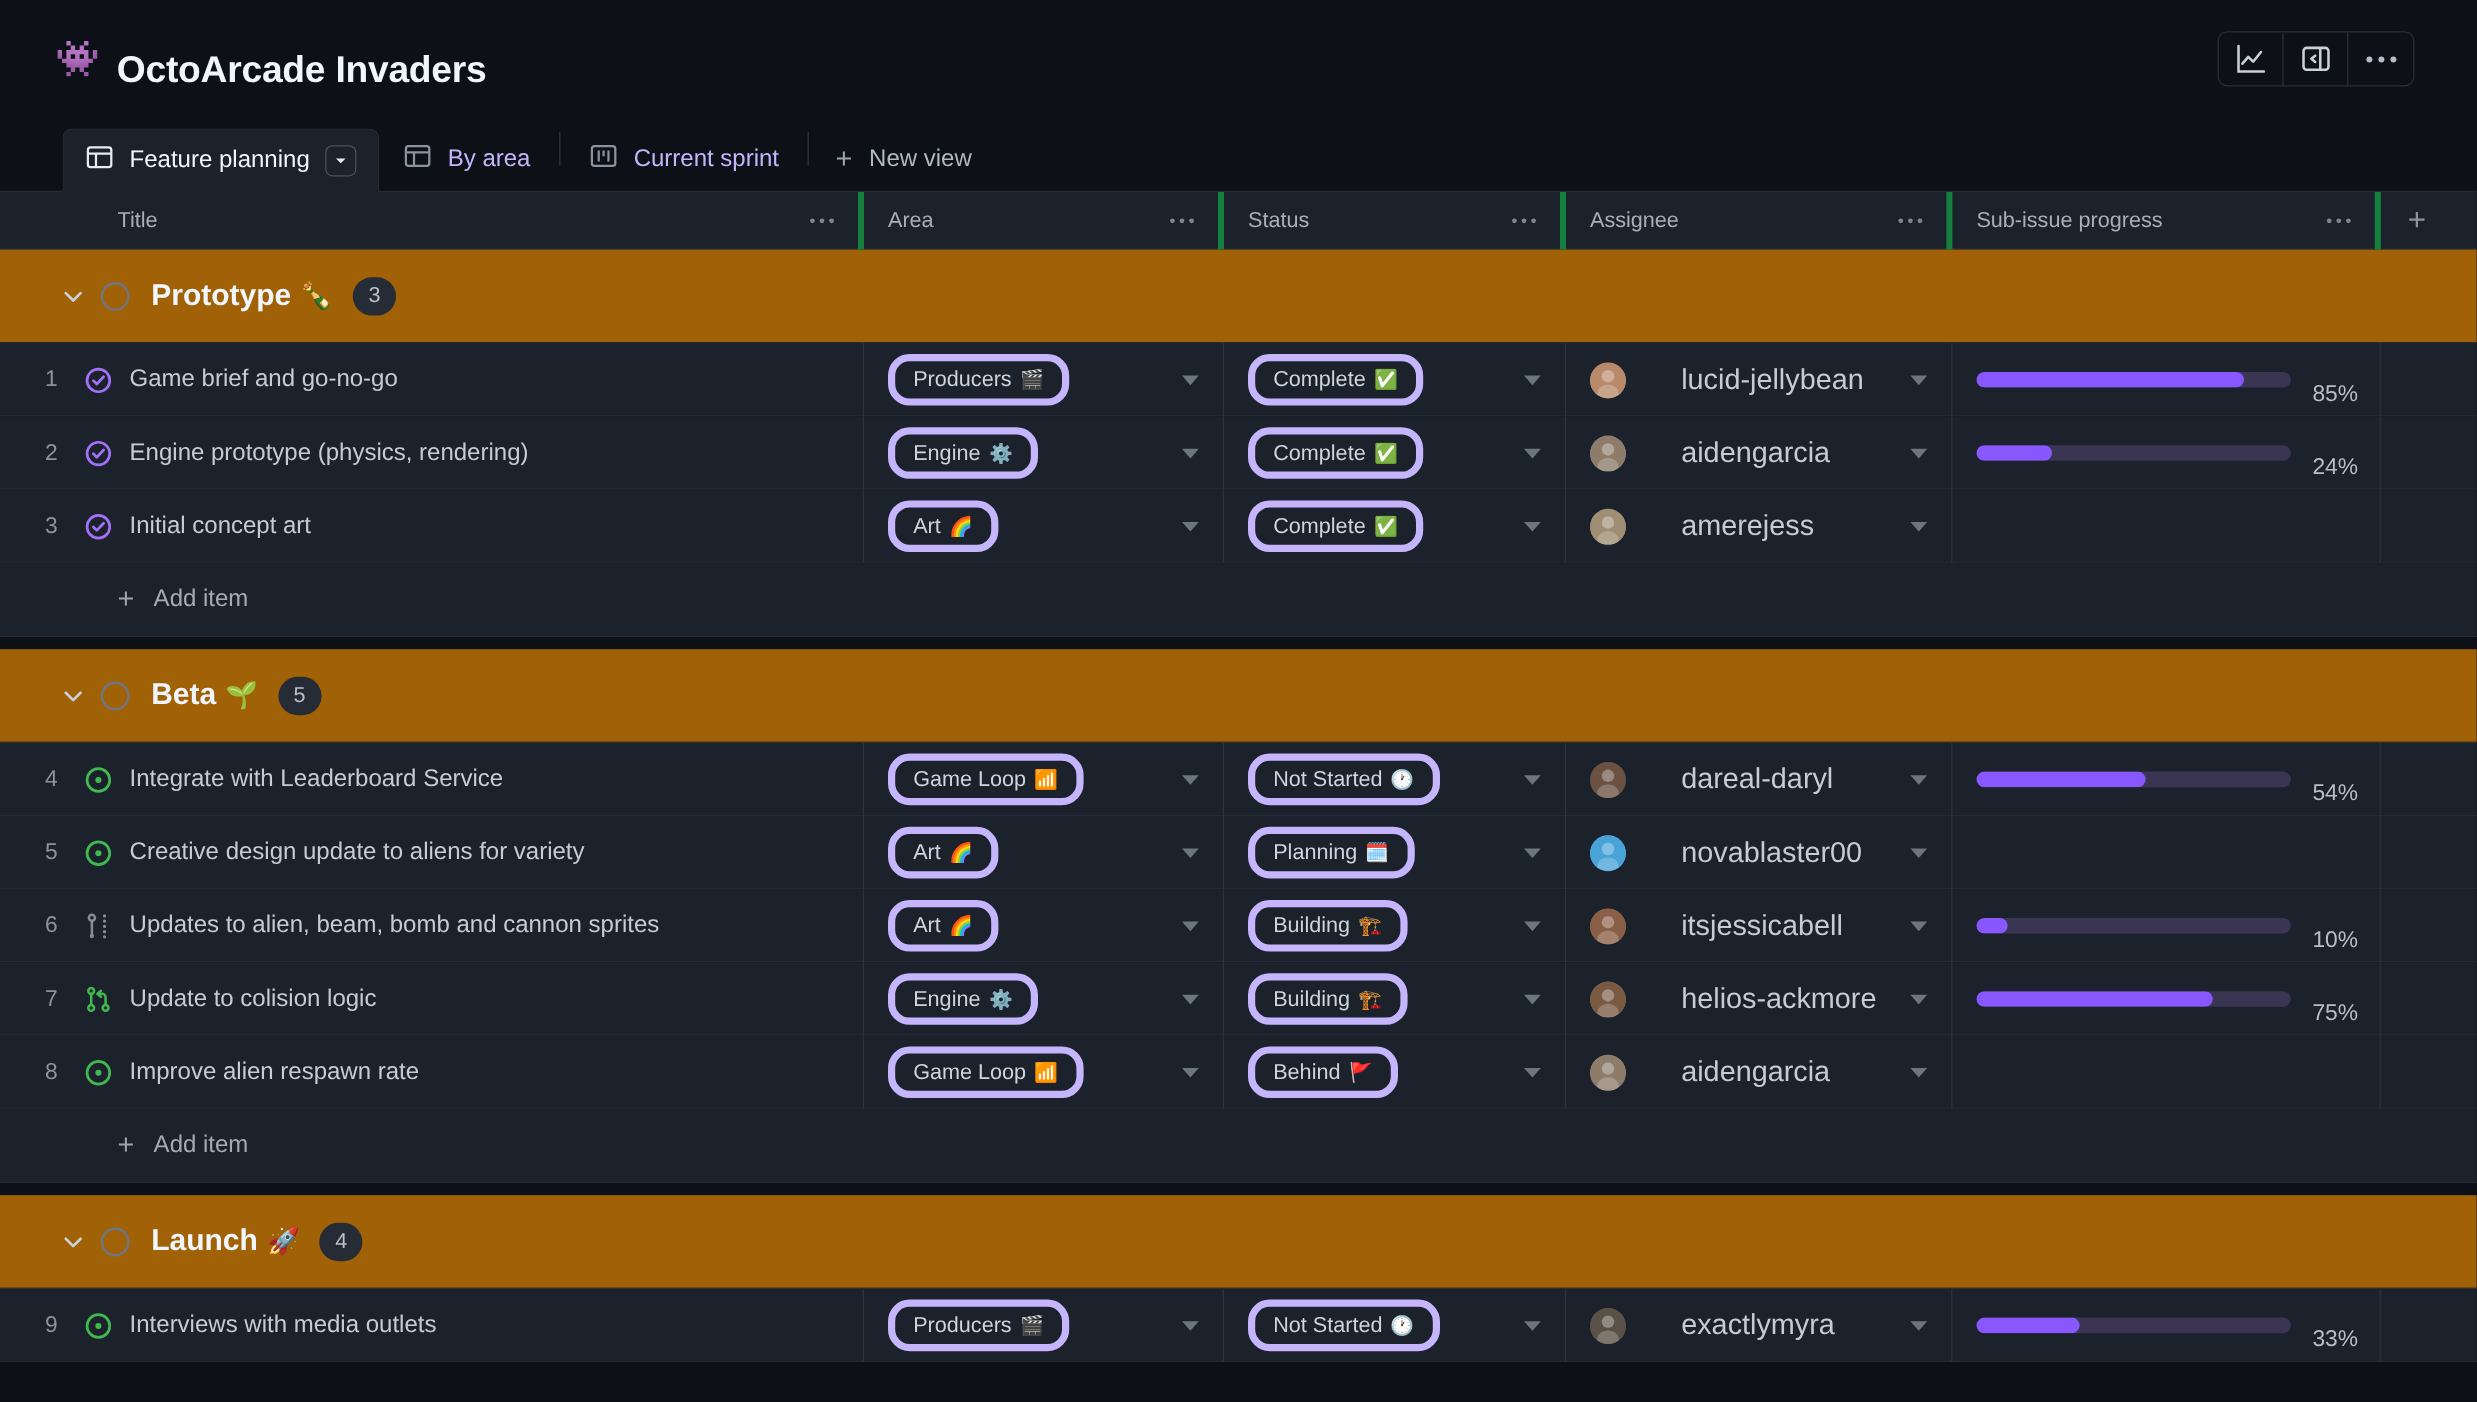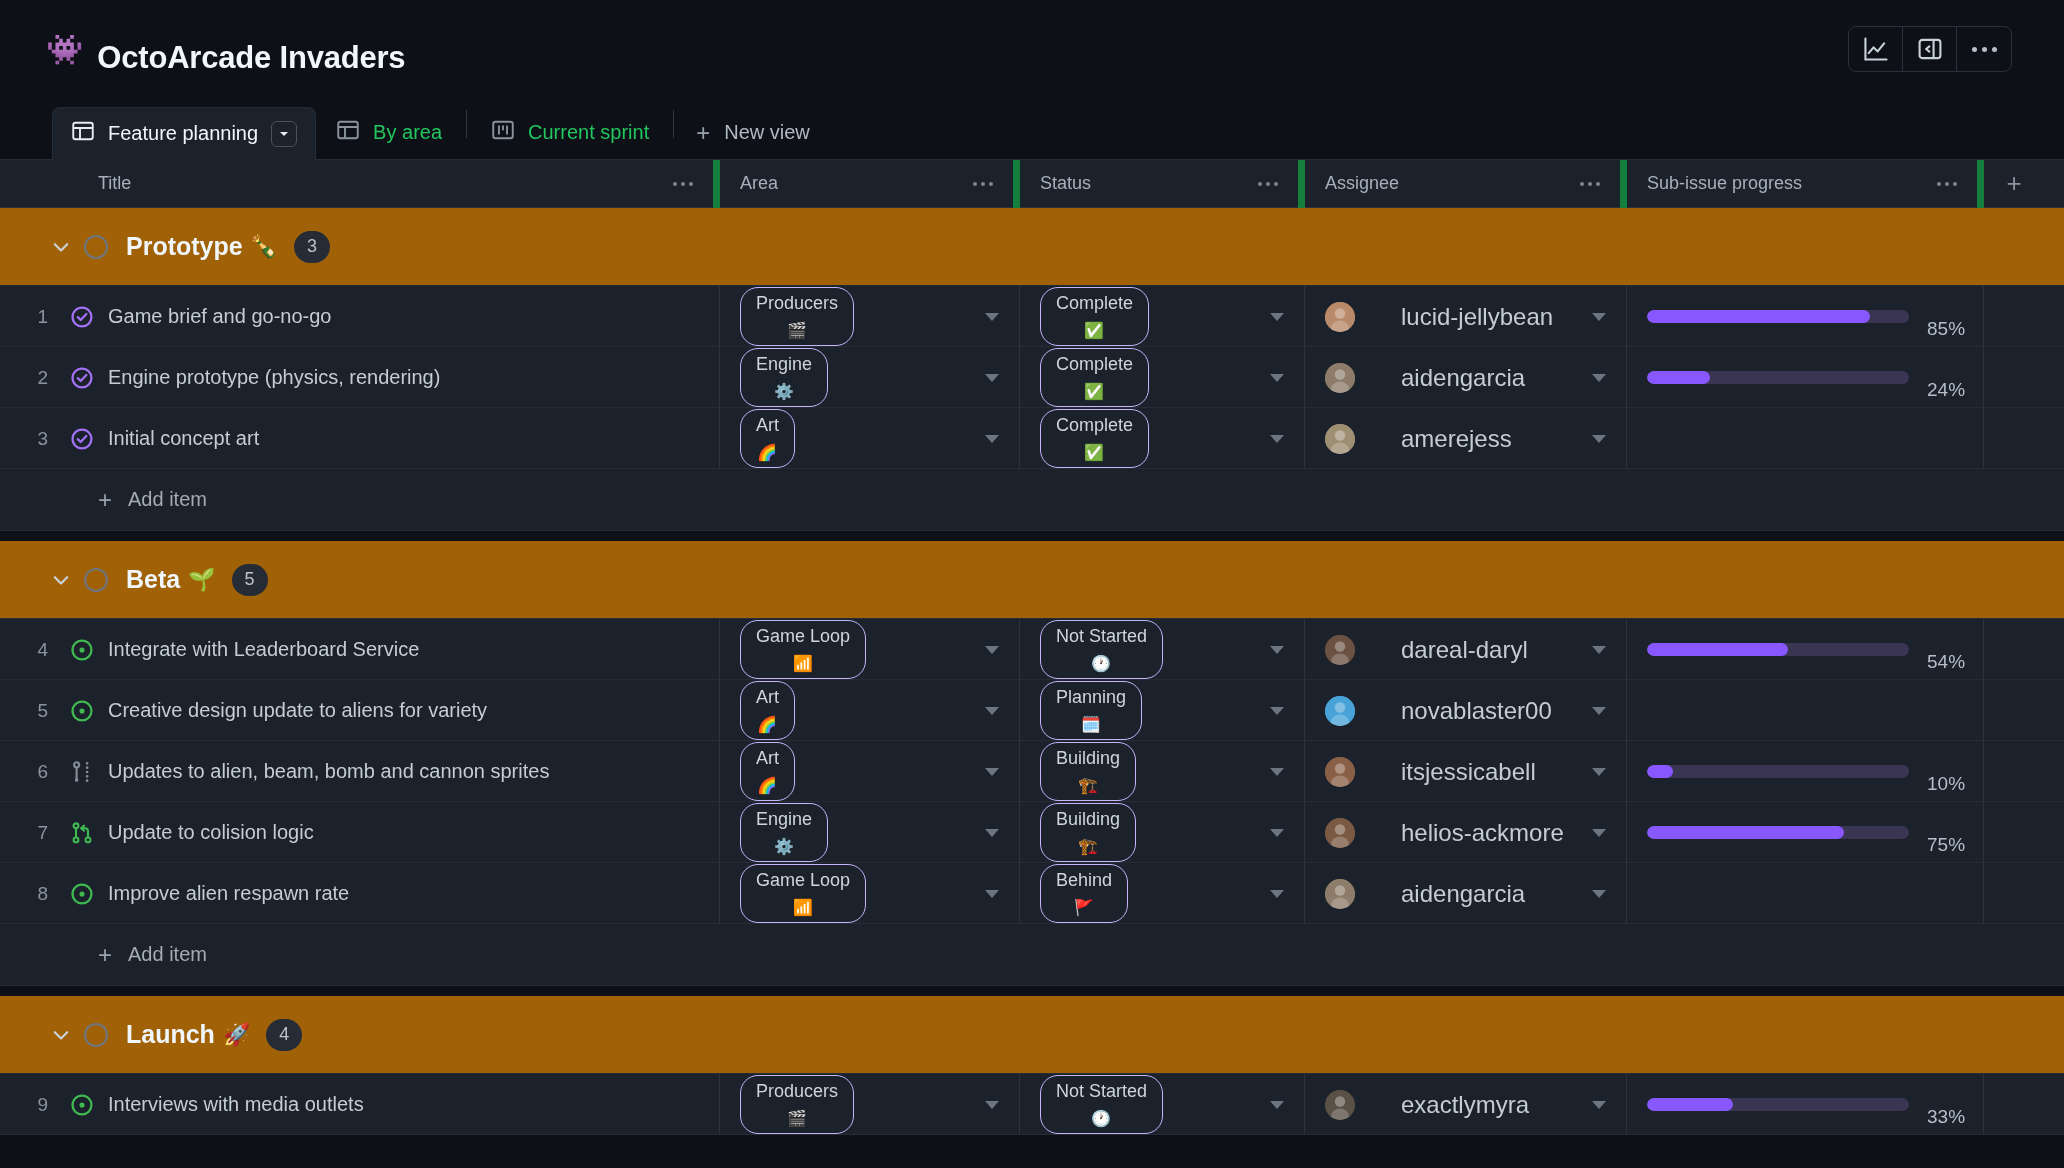--- a/index.html
+++ b/index.html
@@ -40,21 +40,21 @@
   
   .tabbar {
     height: 60px; display: flex; align-items: flex-end;
     padding-left: 52px; gap: 0;
     border-bottom: 1px solid #262c35;
     position: relative;
   }
   .tab {
     display: flex; align-items: center; gap: 13px;
     height: 53px; padding: 0 20px;
-    font-size: 20px; color: #22c55e; cursor: pointer;
+    font-size: 20px; color: #c4b5fd; cursor: pointer;
     border-radius: 8px 8px 0 0;
   }
   .tab.active {
     background: #1c222b; color: #f0f6fc; font-weight: 400;
     border: 1px solid #262c35; border-bottom: 1px solid #1c222b;
     margin-bottom: -1px; padding: 0 18px;
   }
   .tab-chev {
     width: 26px; height: 26px; border: 1px solid #4a525c; border-radius: 6px;
     display: flex; align-items: center; justify-content: center;
@@ -67,21 +67,21 @@
 
   
   .table { width: 2064px; }
   .thead {
     display: flex; height: 48px; align-items: center;
     background: #1c222b; border-bottom: 1px solid #2c333d;
   }
   .th {
     display: flex; align-items: center; justify-content: space-between;
     height: 48px; padding: 0 20px; font-size: 18px; color: #a7b0ba;
-    border-right: 7px solid #15803d;
+    border-right: 5px solid #15803d;
   }
   .th.first { padding-left: 98px; }
   .th-dots { display: flex; gap: 4px; }
   .th-dots i { width: 4px; height: 4px; border-radius: 50%; background: #7d8590; display: block; }
   .th-plus { width: 60px; display: flex; align-items: center; justify-content: center;
              font-size: 26px; color: #8b949e; height: 48px; cursor: pointer; }
 
   .col-title    { width: 720px; }
   .col-area     { width: 300px; }
   .col-status   { width: 285px; }
@@ -120,24 +120,23 @@
   .cell-title { padding-left: 0; }
   .rownum {
     width: 62px; text-align: right; padding-right: 14px;
     font-size: 19px; color: #8b949e; flex: none;
   }
   .icon-slot { width: 40px; display: flex; align-items: center; justify-content: center; flex: none; }
   .title-text { font-size: 20px; color: #c4ccd5; padding-left: 6px; white-space: nowrap; }
 
   .badge {
     display: inline-flex; align-items: center; gap: 7px;
-    border: 1px solid #c4b5fd; border-radius: 18px;
+    border: 6px solid #c4b5fd; border-radius: 18px;
     padding: 5px 15px; font-size: 18px; color: #cdd5de;
     white-space: nowrap;
-    flex-direction: column;
   }
   .badge .bemoji { font-size: 16px; }
   .caret {
     margin-left: auto; width: 0; height: 0;
     border-left: 7px solid transparent; border-right: 7px solid transparent;
     border-top: 8px solid #6b7681; cursor: pointer;
   }
   .avatar {
     width: 30px; height: 30px; border-radius: 50%; flex: none;
     margin-right: 13px; background: #30363d; overflow: hidden;

